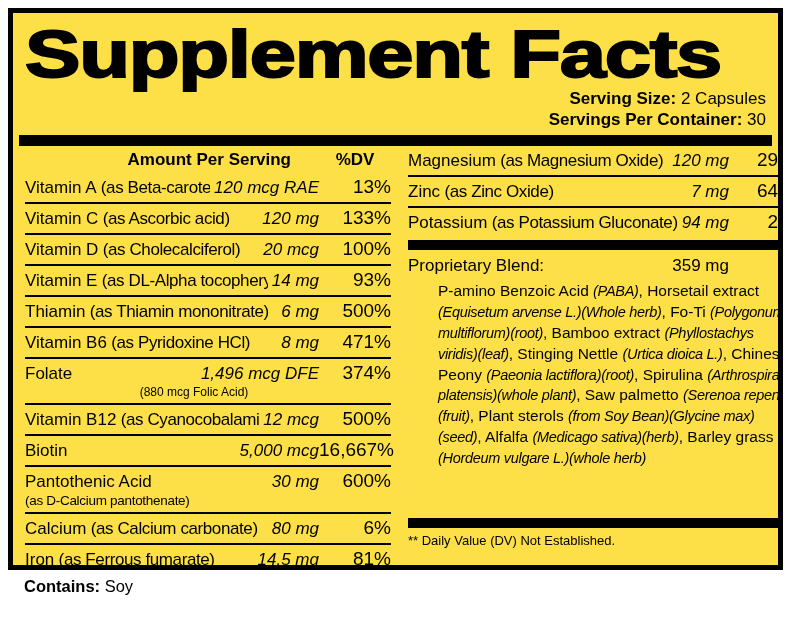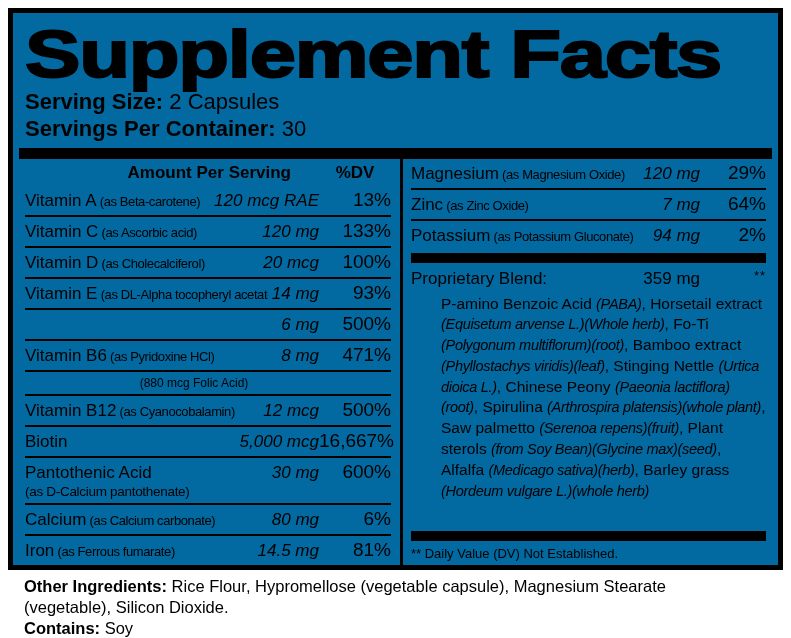--- a/index.html
+++ b/index.html
@@ -11,57 +11,57 @@
     padding:8px 8px 0 8px;
     -webkit-font-smoothing:antialiased;
   }
   *{box-sizing:border-box;}
 
   .label-box{
     border:5px solid #000;
     padding:0 12px 8px 12px;
     height:562px;
     overflow:hidden;
-    background:#0369a1;
+    background:#fde047;
   }
 
   .title{
     font-size:66px;
     font-weight:bold;
     letter-spacing:-1px;
     line-height:1.0;
     margin:8px 0 2px 0;
     white-space:nowrap;
     transform:scaleX(1.26);
     transform-origin:left center;
     -webkit-text-stroke:2px #000;
   }
 
-  .serving-line{font-size:22px;line-height:1.22;}
+  .serving-line{font-size:17px;line-height:1.22;text-align:right;}
   .b{font-weight:bold;}
 
   .bar{background:#000;}
   .bar-full{height:11px;margin:5px -6px 0 -6px;}
 
   .columns{display:flex;align-items:stretch;height:408px;}
   .col-left{width:366px;display:flex;flex-direction:column;}
   .vdivider{width:3px;background:#000;margin-left:9px;}
   .col-right{flex:1;display:flex;flex-direction:column;padding-left:8px;}
 
   .hdr-row{display:flex;align-items:baseline;padding:4px 0 3px 0;gap:28px;}
   .hdr-amount{margin-left:auto;font-weight:bold;font-size:17px;}
   .hdr-dv{width:72px;text-align:center;font-weight:bold;font-size:17px;}
   .bar-hdr{height:7px;}
 
   .row{border-bottom:2px solid #000;padding:3px 0 4px 0;}
   .row.no-border{border-bottom:none;}
   .line1{display:flex;align-items:baseline;}
   .name-group{white-space:nowrap;overflow:hidden;}
   .name{font-size:17px;}
-  .form{font-size:13px;letter-spacing:-0.4px;}
+  .form{font-size:17px;letter-spacing:-0.4px;}
   .amount{margin-left:auto;font-size:17px;white-space:nowrap;padding-left:4px;font-style:italic;}
   .dv{width:72px;text-align:right;font-size:19px;white-space:nowrap;flex:none;}
   .col-right .dv{width:66px;}
   .form-below{font-size:13.5px;letter-spacing:-0.3px;margin-top:1px;}
   .amount2{font-size:12px;text-align:center;margin-right:28px;margin-top:1px;}
 
   .bar-mid{height:10px;margin:3px 0 3px 0;}
 
   .prop-row{display:flex;align-items:baseline;padding:3px 0 2px 0;}
   .prop-label{font-size:17px;}
@@ -131,32 +131,38 @@
           </div>
           <div class="row">
             <div class="line1">
               <span class="name-group"><span class="name">Vitamin E</span><span class="form"> (as DL-Alpha tocopheryl acetate)</span></span>
               <span class="amount">14 mg</span>
               <span class="dv">93%</span>
             </div>
           </div>
           <div class="row">
             <div class="line1">
+              <span class="name-group"><span class="name">Thiamin</span><span class="form"> (as Thiamin mononitrate)</span></span>
               <span class="amount">6 mg</span>
               <span class="dv">500%</span>
             </div>
           </div>
           <div class="row">
             <div class="line1">
               <span class="name-group"><span class="name">Vitamin B6</span><span class="form"> (as Pyridoxine HCl)</span></span>
               <span class="amount">8 mg</span>
               <span class="dv">471%</span>
             </div>
           </div>
           <div class="row">
+            <div class="line1">
+              <span class="name-group"><span class="name">Folate</span></span>
+              <span class="amount">1,496 mcg DFE</span>
+              <span class="dv">374%</span>
+            </div>
             <div class="amount2">(880 mcg Folic Acid)</div>
           </div>
           <div class="row">
             <div class="line1">
               <span class="name-group"><span class="name">Vitamin B12</span><span class="form"> (as Cyanocobalamin)</span></span>
               <span class="amount">12 mcg</span>
               <span class="dv">500%</span>
             </div>
           </div>
           <div class="row">
@@ -228,21 +234,17 @@
 
       <div class="blend" id="blend"><span class="seg-r">P-amino Benzoic Acid </span><span class="seg-i">(PABA)</span><span class="seg-r">, Horsetail extract </span><span class="seg-i">(Equisetum arvense L.)(Whole herb)</span><span class="seg-r">, Fo-Ti </span><span class="seg-i">(Polygonum multiflorum)(root)</span><span class="seg-r">, Bamboo extract </span><span class="seg-i">(Phyllostachys viridis)(leaf)</span><span class="seg-r">, Stinging Nettle </span><span class="seg-i">(Urtica dioica L.)</span><span class="seg-r">, Chinese Peony </span><span class="seg-i">(Paeonia lactiflora)(root)</span><span class="seg-r">, Spirulina </span><span class="seg-i">(Arthrospira platensis)(whole plant)</span><span class="seg-r">, Saw palmetto </span><span class="seg-i">(Serenoa repens)(fruit)</span><span class="seg-r">, Plant sterols </span><span class="seg-i">(from Soy Bean)(Glycine max)(seed)</span><span class="seg-r">, Alfalfa </span><span class="seg-i">(Medicago sativa)(herb)</span><span class="seg-r">, Barley grass </span><span class="seg-i">(Hordeum vulgare L.)(whole herb)</span></div>
 
       <div class="bar bar-bottom"></div>
       <div class="footnote">** Daily Value (DV) Not Established.</div>
     </div>
   </div>
 </div>
 
 <div class="footer">
-  <p class="other">
-    <span class="b">Other Ingredients:</span>
-    <span>Rice Flour, Hypromellose (vegetable capsule), Magnesium Stearate (vegetable), Silicon Dioxide.</span>
-  </p>
   <p>
     <span class="b">Contains:</span>
     <span>Soy</span>
   </p>
 </div>
 
 </body></html>

